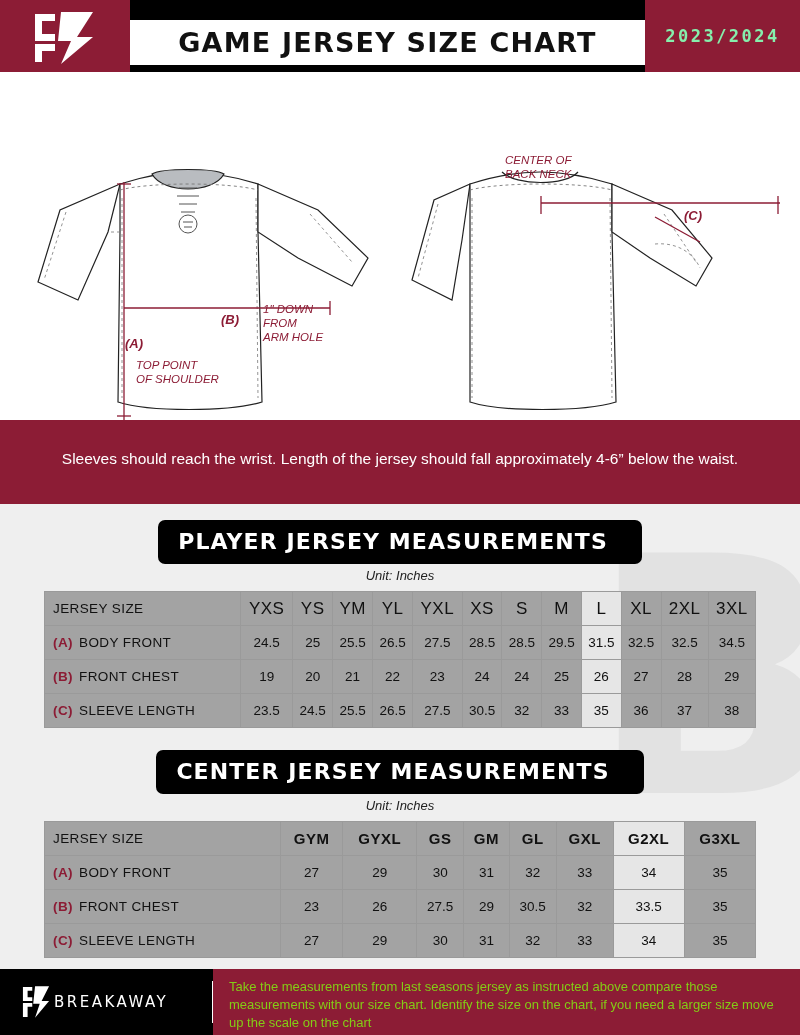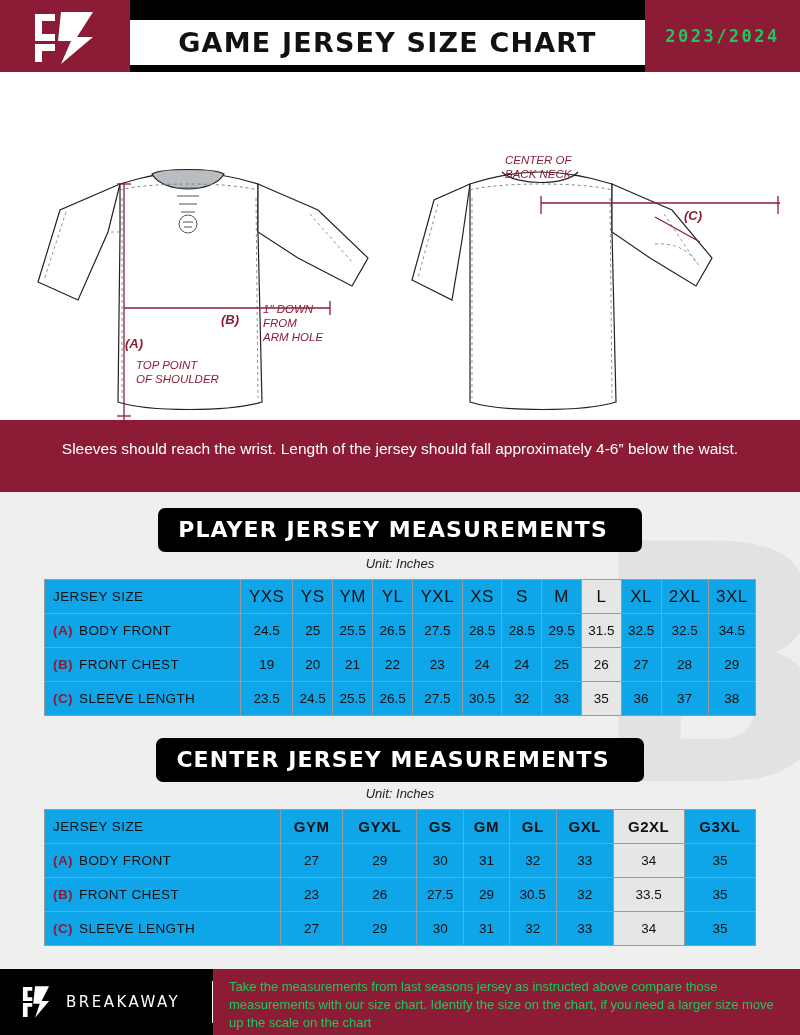--- a/index.html
+++ b/index.html
@@ -49,44 +49,44 @@
     font-family: "DejaVu Sans", sans-serif;
   }
   .header-right {
     width: 155px;
     background: #8c1c35;
     display: flex;
     align-items: center;
     justify-content: center;
   }
   .header-year {
-    color: #22c55e;
+    color: #86efac;
     font-size: 17px;
     font-weight: bold;
     letter-spacing: 2.5px;
     font-family: "DejaVu Sans Mono", monospace;
   }
 
   
   .diagram {
     position: relative;
     height: 348px;
     background: #ffffff;
   }
   .diagram svg { display: block; }
 
   
   .note-band {
     background: #8c1c35;
     color: #ffffff;
     text-align: center;
-    padding: 18px 60px 16px 60px;
+    padding: 28px 60px 16px 60px;
     font-size: 15.5px;
     line-height: 1.45;
-    height: 72px;
+    height: 84px;
   }
 
   
   .body-bg {
     background: #efefef;
     position: relative;
     height: 497px;
     overflow: hidden;
   }
   .watermark {
@@ -122,21 +122,21 @@
     text-align: center;
     font-style: italic;
     font-size: 13px;
     color: #222;
     margin-top: 4px;
     margin-bottom: 8px;
   }
 
   table {
     border-collapse: collapse;
-    background: #0ea5e9;
+    background: #a3a3a3;
     margin: 0 auto;
     font-size: 13.5px;
   }
   table td, table th {
     border: 1px solid #9a9a9a;
     text-align: center;
     font-weight: normal;
     color: #111;
   }
   .player-table { width: 712px; }
@@ -175,41 +175,41 @@
     bottom: 0; left: 0;
     width: 800px;
     height: 66px;
     display: flex;
     background: #000000;
   }
   .footer-left {
     width: 213px;
     display: flex;
     align-items: center;
-    gap: 16px;
+    gap: 4px;
     padding-left: 22px;
     position: relative;
   }
   .footer-logo { width: 28px; height: 34px; }
   .footer-brand {
     color: #ffffff;
     font-size: 15px;
     letter-spacing: 2.5px;
     font-family: "DejaVu Sans", sans-serif;
   }
   .footer-divider {
     position: absolute;
     right: 0; top: 12px;
     width: 1px; height: 42px;
     background: #ffffff;
   }
   .footer-right {
     flex: 1;
     background: #8c1c35;
-    color: #22c55e;
+    color: #84cc16;
     font-size: 13px;
     line-height: 1.38;
     padding: 9px 16px 6px 16px;
   }
 </style>
 </head>
 <body>
 
 <div class="header">
   <div class="header-left">

